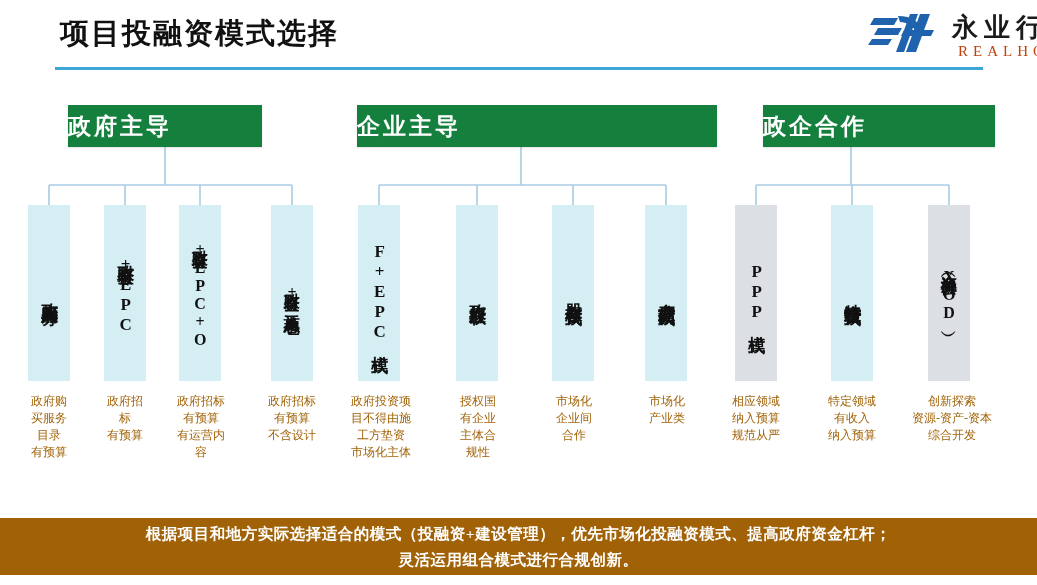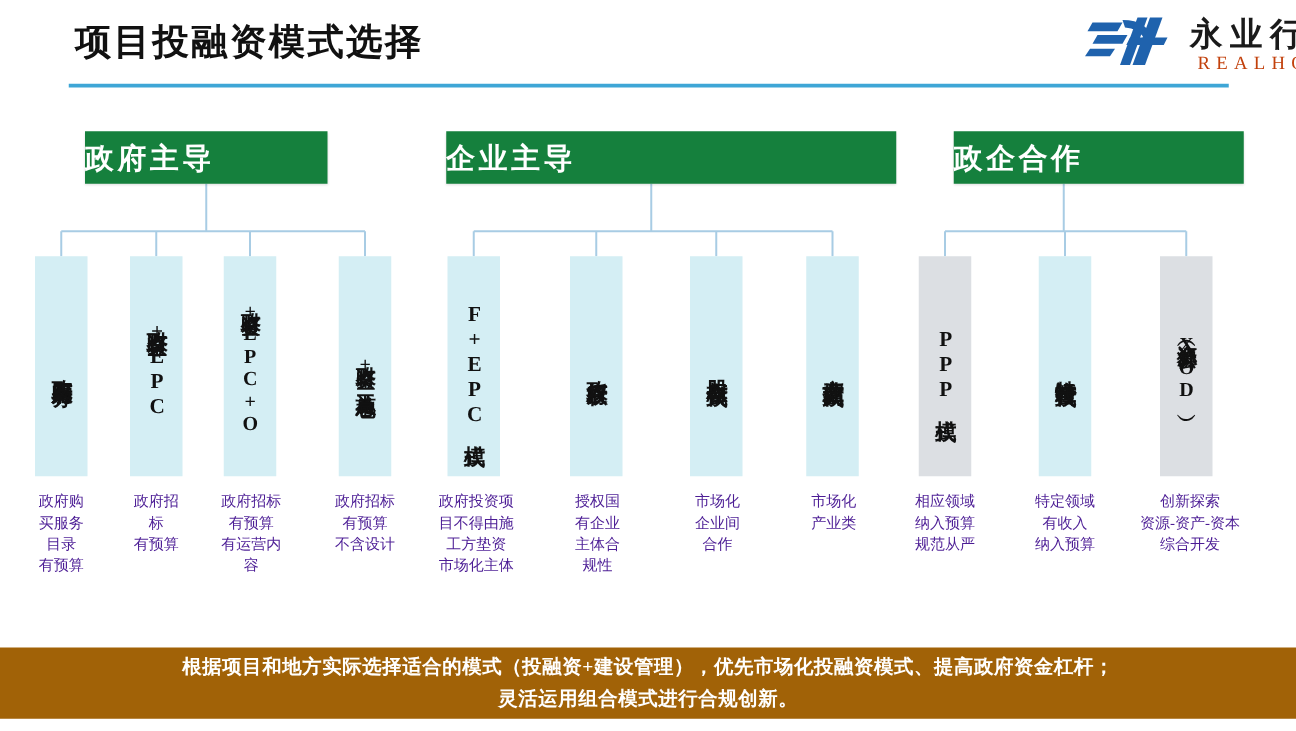--- a/index.html
+++ b/index.html
@@ -134,21 +134,21 @@
     font-family: "Liberation Serif", "DejaVu Serif", serif;
     text-align: center;
     white-space: pre-wrap;
   }
   .mode-label.tight { font-size: 16px; }
 
   .mode-desc {
     position: absolute;
     font-size: 12px;
     line-height: 1.42;
-    color: #4c1d95;
+    color: #a16207;
     text-align: center;
     font-family: "Liberation Serif", "DejaVu Serif", serif;
     white-space: pre-line;
   }
 
   
   #footer-banner {
     position: absolute;
     left: 0;
     top: 518px;

